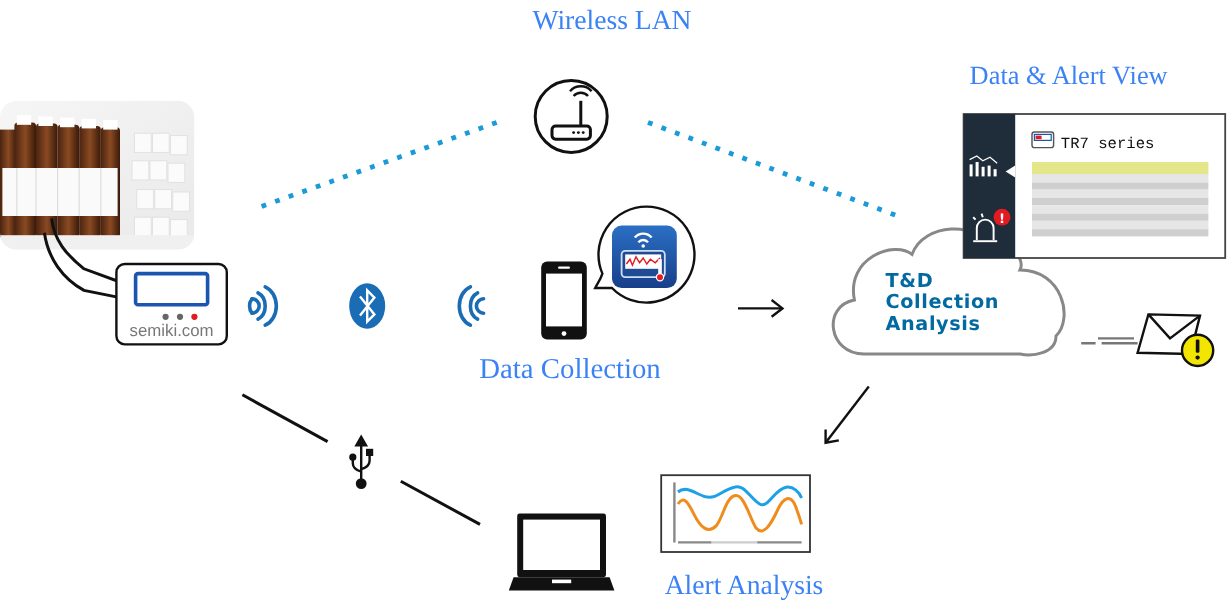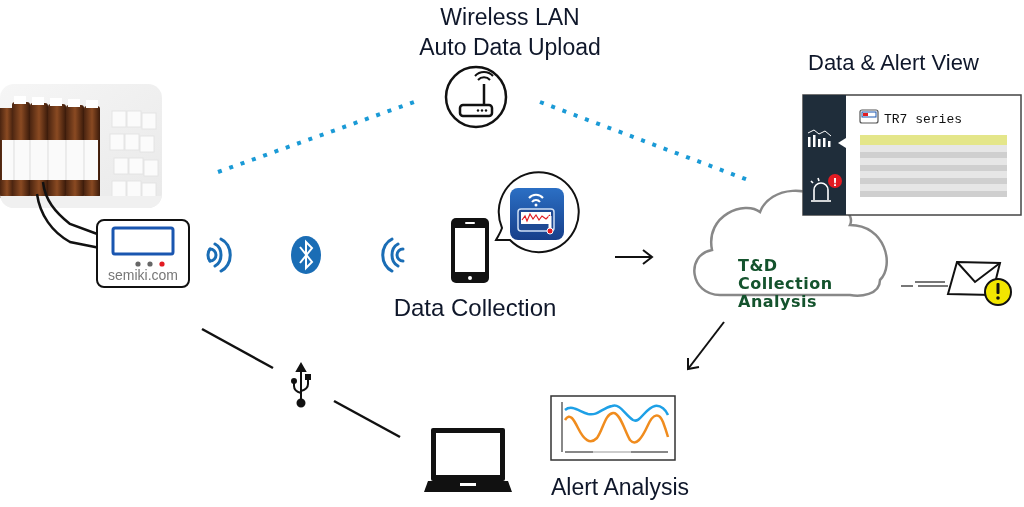--- a/index.html
+++ b/index.html
@@ -1,23 +1,23 @@
 <!DOCTYPE html>
 <html><head>
 <meta charset="utf-8">
 <style>
   html, body { margin:0; padding:0; background:#ffffff; }
   body { width:1024px; height:507px; position:relative; overflow:hidden; font-family:"DejaVu Sans", sans-serif; color:#1a1a1a; }
   .abs { position:absolute; }
-  .label { font-family:Liberation Sans, sans-serif; color:#0f172a; text-align:center; line-height:1.2; }
+  .label { font-family:Liberation Serif, serif; color:#3b82f6; text-align:center; line-height:1.2; }
   .lbl-wlan { left:380px; top:2px; width:260px; font-size:23px; line-height:30px; }
   .lbl-alert { left:808px; top:50px; width:216px; font-size:22px; text-align:left; }
   .lbl-collect { left:360px; top:292px; width:230px; font-size:24px; line-height:32px; }
   .lbl-analysis { left:530px; top:474px; width:180px; font-size:23px; }
-  .cloud-text { left:738px; top:225px; font-family:"DejaVu Sans", sans-serif; font-weight:bold; font-size:16px; line-height:18px; color:#14532d; text-align:left; letter-spacing:0.5px;margin-top:32px; }
+  .cloud-text { left:738px; top:225px; font-family:"DejaVu Sans", sans-serif; font-weight:bold; font-size:16px; line-height:18px; color:#0369a1; text-align:left; letter-spacing:0.5px; }
   .tr7 { left:884px; top:112px; font-size:13px; font-family:Liberation Mono, monospace; color:#111; }
   .semiki { left:98px; top:267px; width:90px; font-size:14px; color:#777; text-align:center; font-family:"Liberation Sans", sans-serif; }
   svg { position:absolute; left:0; top:0; }
 </style>
 </head>
 <body>
 
 <svg width="1024" height="507" viewBox="0 0 1024 507">
   <defs>
     <linearGradient id="shelfbg" x1="0" y1="0" x2="1" y2="1">
@@ -230,21 +230,20 @@
     <line x1="565" y1="452" x2="593" y2="452" stroke="#888" stroke-width="2"></line>
     <line x1="593" y1="452" x2="631" y2="452" stroke="#ccc" stroke-width="2"></line>
     <line x1="631" y1="452" x2="668" y2="452" stroke="#888" stroke-width="2"></line>
     <path d="M565 410 C 572 404, 580 412, 588 414 C 598 416, 602 408, 612 406 C 620 403, 625 415, 633 420 C 640 424, 645 408, 655 406 C 661 405, 666 410, 668 415" fill="none" stroke="#1ea0e6" stroke-width="2.5"></path>
     <path d="M565 420 C 570 412, 574 420, 578 428 C 584 440, 590 445, 597 438 C 603 430, 605 414, 613 413 C 620 412, 625 432, 630 440 C 636 447, 642 438, 648 425 C 653 414, 659 412, 663 422 C 666 430, 668 437, 668 437" fill="none" stroke="#f08c1e" stroke-width="2.5"></path>
   </g>
 </svg>
 
 <div class="abs label lbl-wlan">
   <div>Wireless LAN</div>
-  <div>Auto Data Upload</div>
 </div>
 
 <div class="abs label lbl-alert">Data &amp; Alert View</div>
 
 <div class="abs tr7">TR7 series</div>
 
 <div class="abs semiki">semiki.com</div>
 
 <div class="abs cloud-text">
   <div>T&amp;D</div>

